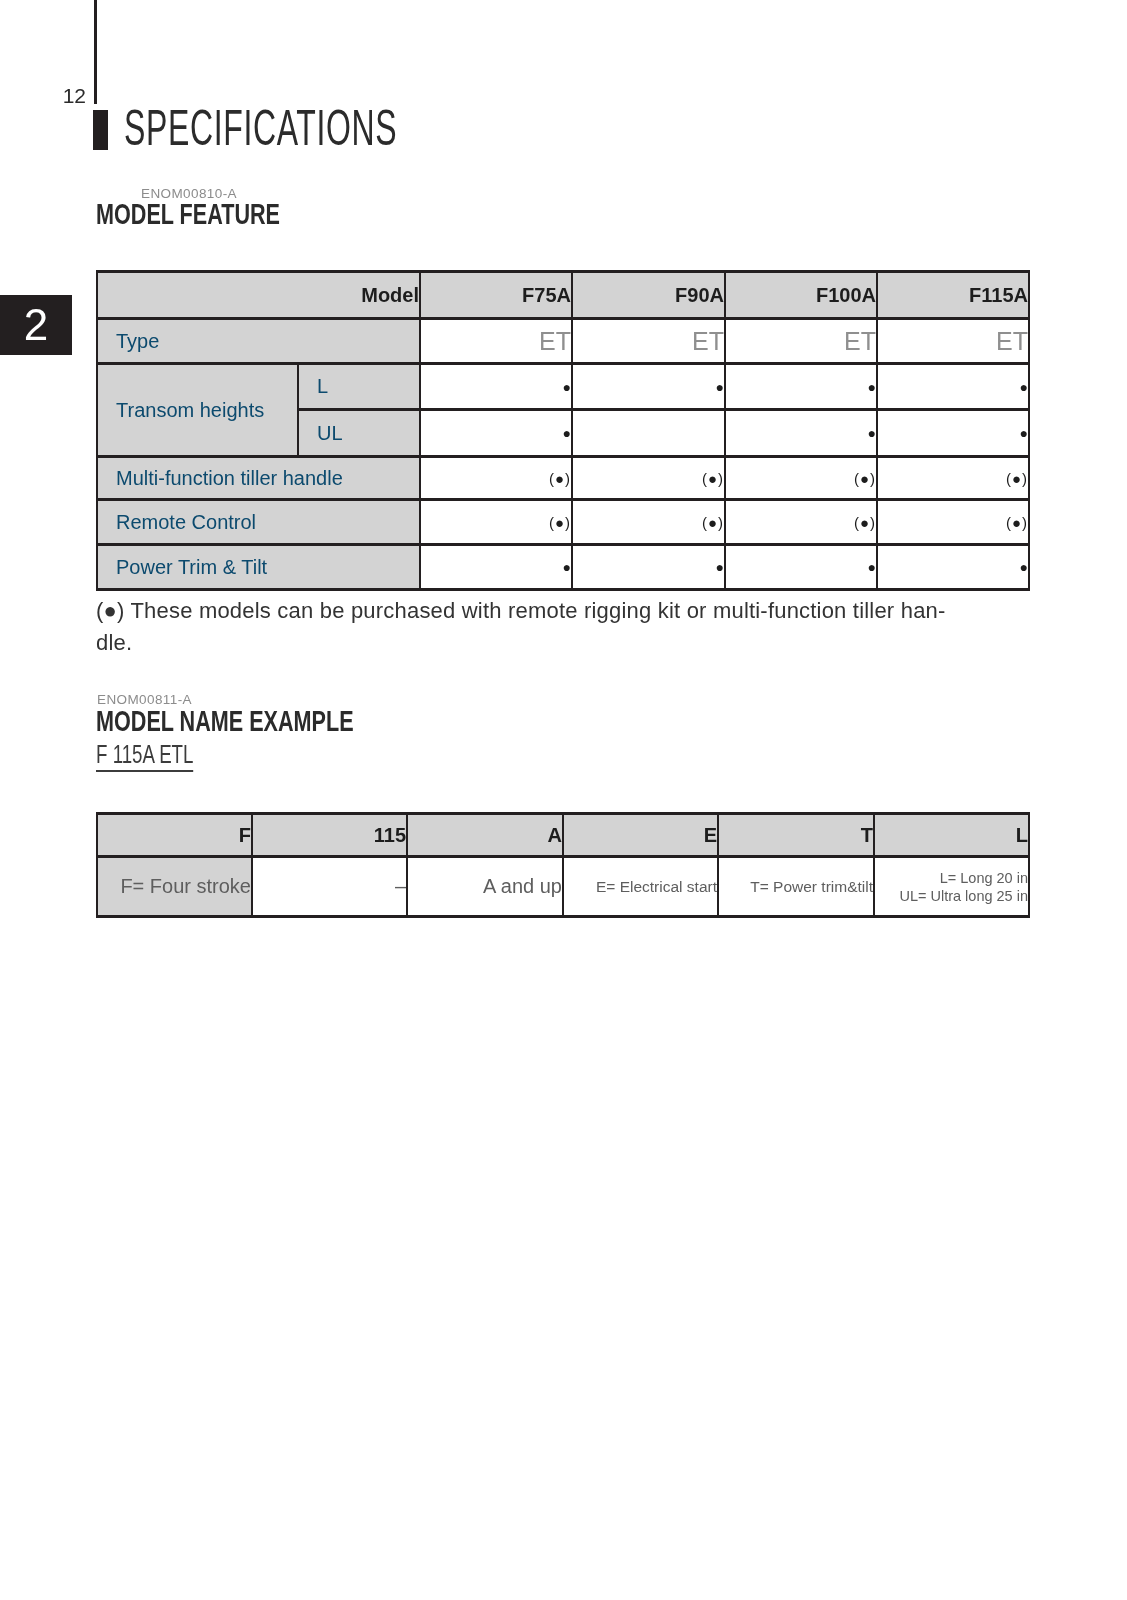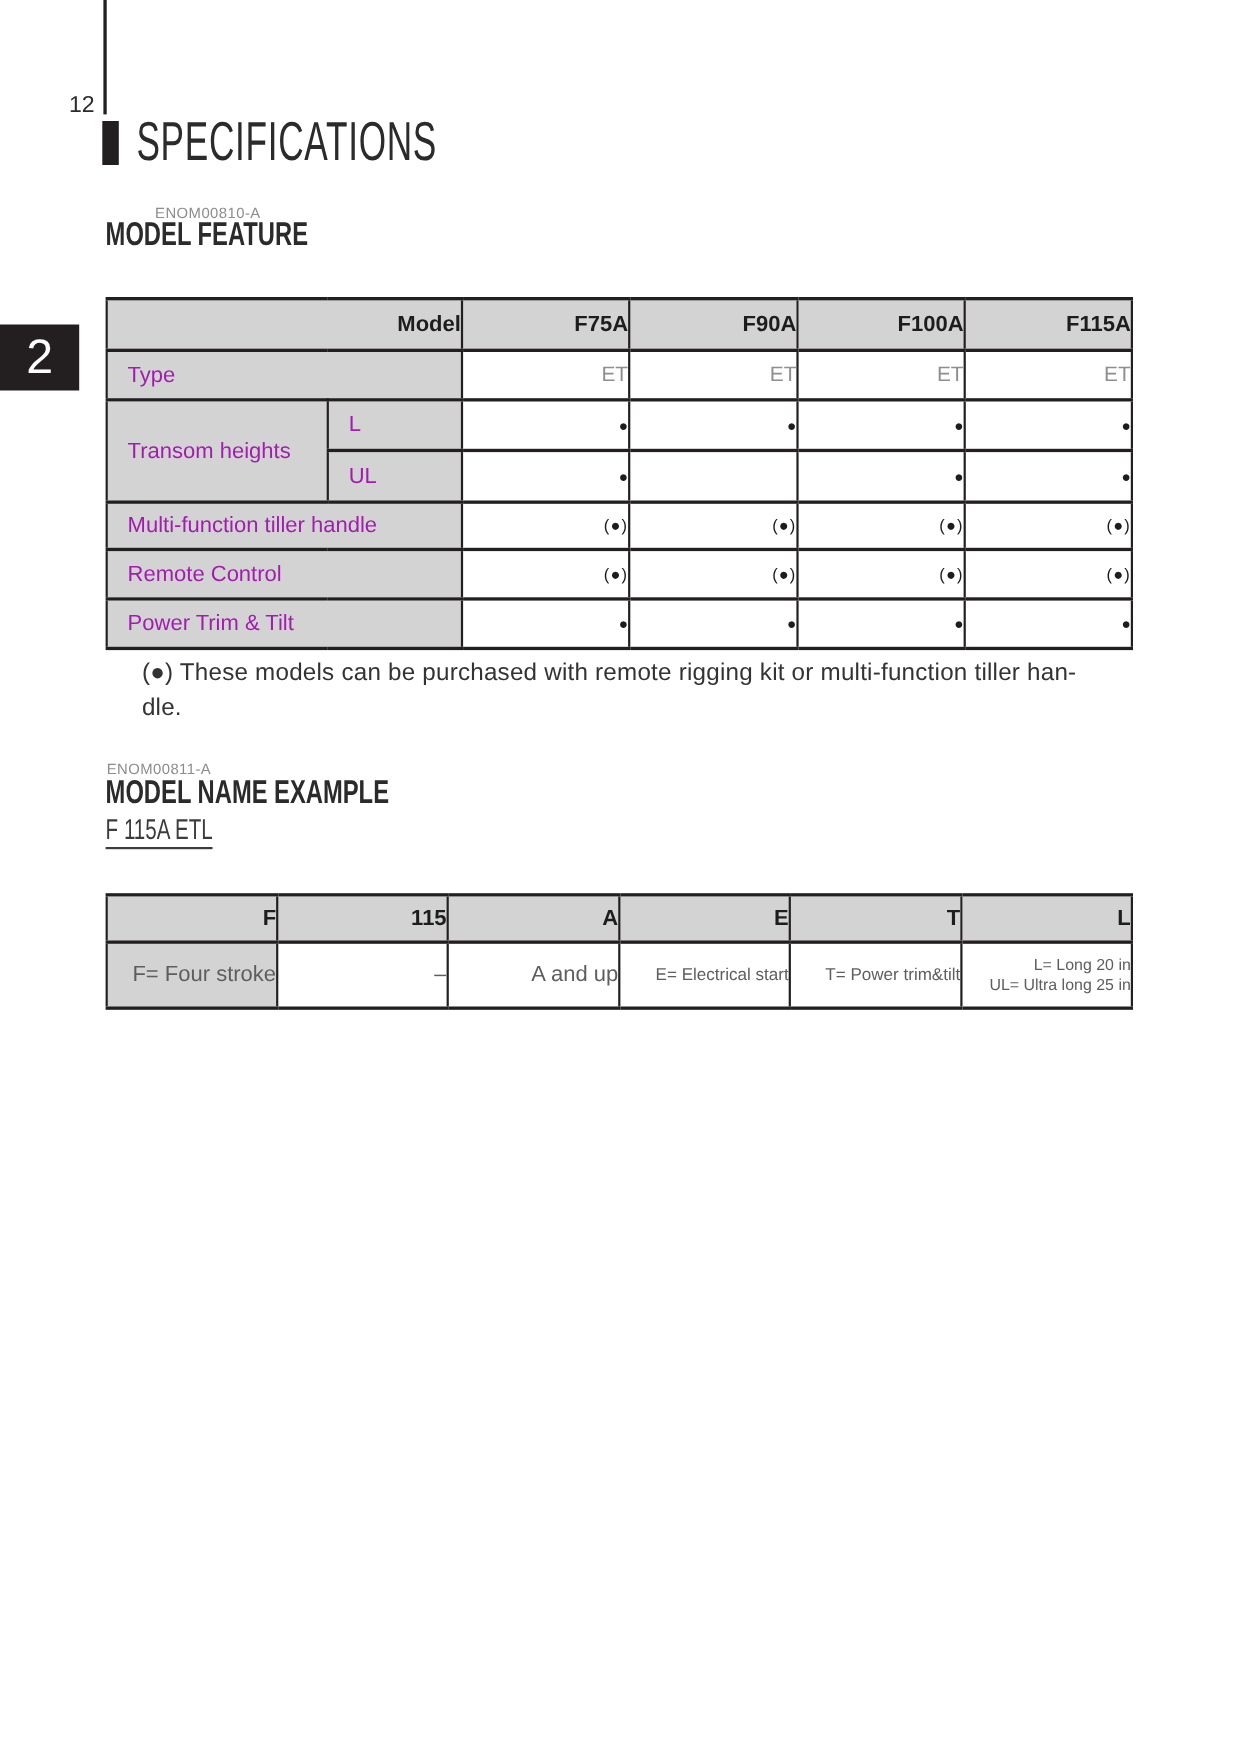--- a/index.html
+++ b/index.html
@@ -44,34 +44,33 @@
   
   table { border-collapse:collapse; table-layout:fixed; position:absolute; left:96px; }
   td {
     border:2px solid #231f20; border-top-width:3px; border-bottom-width:3px;
     vertical-align:middle; text-align:right; overflow:hidden;
   }
   .gray { background:#d3d3d3; }
   .t1 { top:270px; width:932px; }
   .t2 { top:812px; width:932px; }
   .hdr td { font-weight:bold; font-size:20px; color:#1d1d1d; }
-  .lbl { text-align:left; padding-left:18px; font-size:20px; color:#a21caf; }
-  .val { font-size:19px; color:#8f8f8f; }
+  .lbl { text-align:left; padding-left:18px; font-size:20px; color:#0c4a6e; }
+  .val { font-size:25px; color:#8f8f8f; }
   .dot { font-size:14px; color:#1d1d1d; }
   .pdot { font-size:15px; color:#1d1d1d; letter-spacing:1px; }
   .desc { font-size:20px; color:#5e5e5e; line-height:24px; white-space:pre-line; }
   .val-lg { font-size:20px; color:#5e5e5e; }
   .val-sm { font-size:15.5px; color:#5e5e5e; }
   .val-xs { font-size:14.5px; color:#5e5e5e; line-height:18px; white-space:pre-line; }
   
   .note {
     position:absolute; left:96px; top:595px; width:940px;
     font-size:22px; line-height:32px; color:#333333; white-space:pre-line;
     letter-spacing:0.2px;
-    margin-left:33px;
   }
 </style>
 </head>
 <body>
 
 <div class="page">
 
   <div class="vrule"></div>
   <div class="pagenum">12</div>
 

